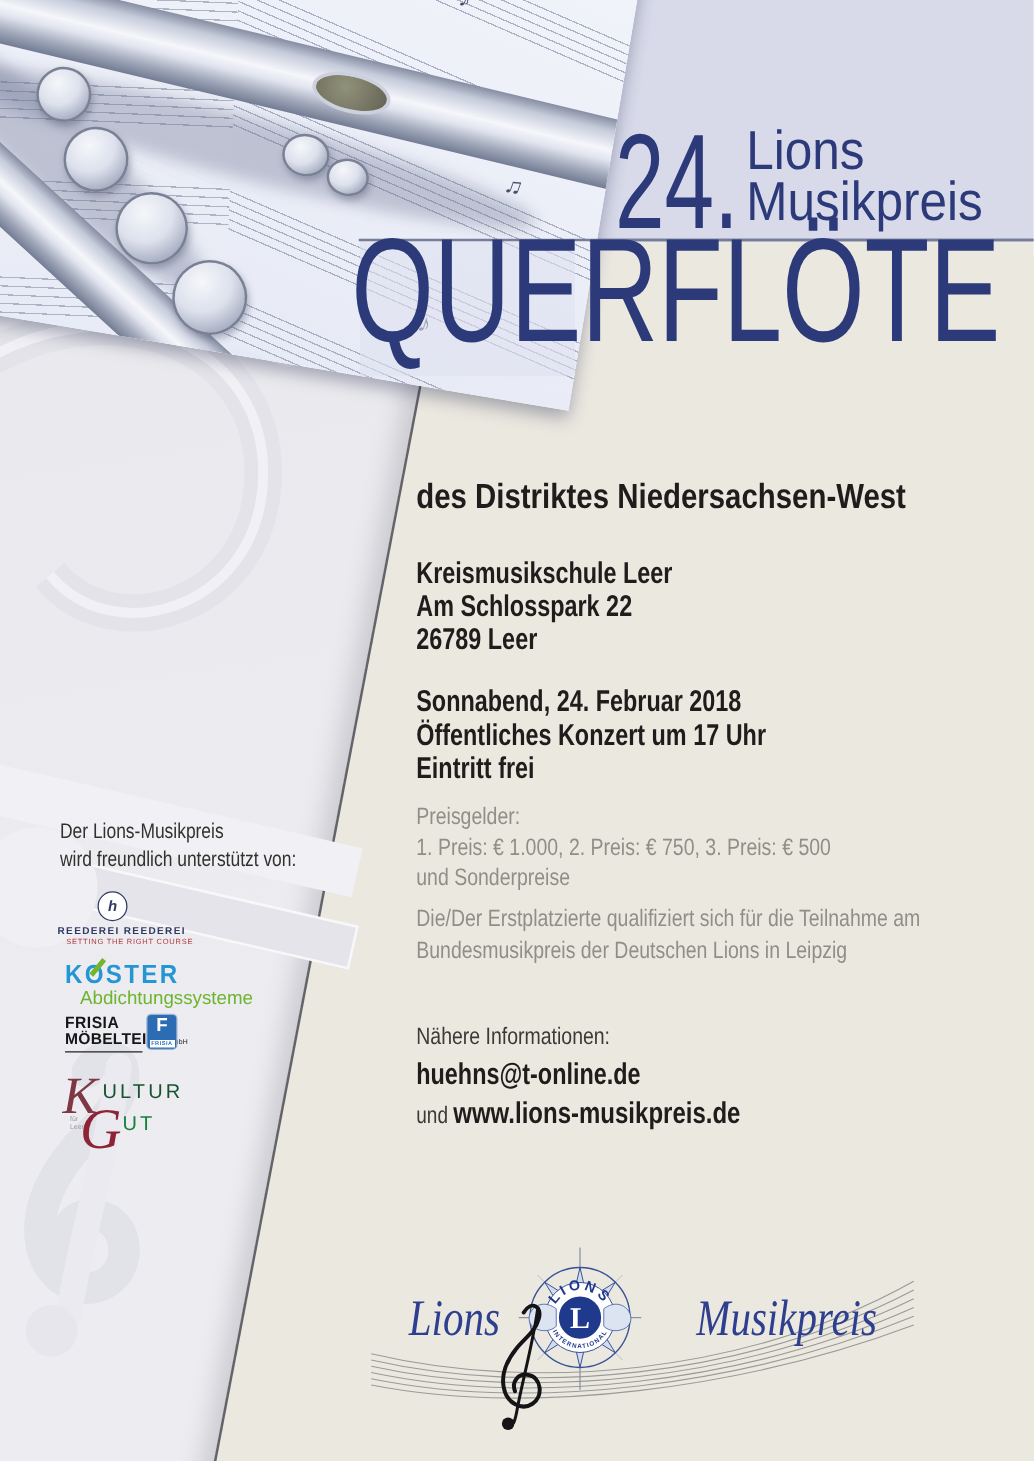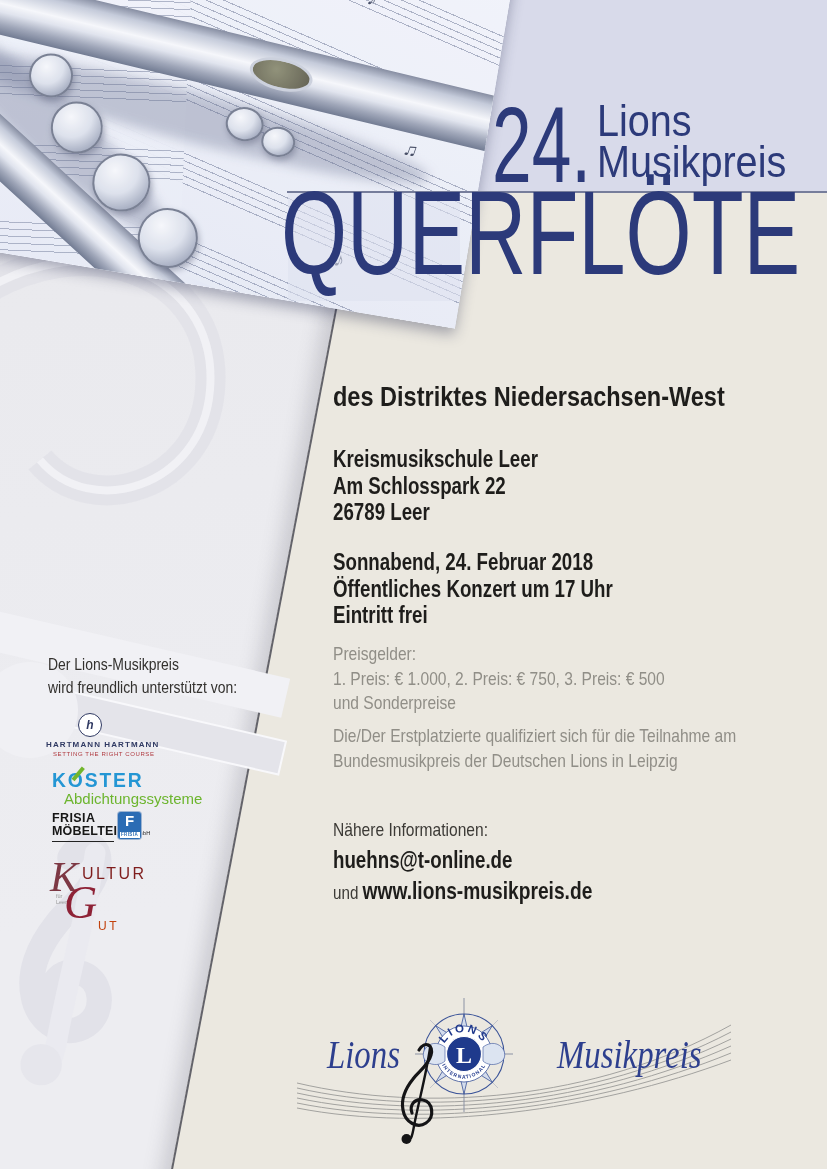--- a/index.html
+++ b/index.html
@@ -71,23 +71,23 @@
   .f-l2{left:52px;top:824px;font-size:12.5px;font-weight:700;letter-spacing:.2px;color:#161616;}
   .f-suffix{font-size:5.5px;font-weight:400;}
   .f-line{left:52px;top:841px;width:62px;height:1.2px;background:#222;}
   .f-icon{left:118px;top:812px;width:23px;height:27px;background:#2b6cb4;border-radius:3px;
           box-shadow:0 0 0 1px #9db4d2;}
   .f-icon .fletter{position:absolute;left:0;top:0px;width:23px;text-align:center;color:#fff;font-size:15px;font-weight:700;}
   .f-icon .fband{position:absolute;left:1.5px;bottom:1.5px;width:20px;height:6px;background:#fff;
           font-size:4.5px;font-weight:700;color:#2b6cb4;text-align:center;line-height:6px;letter-spacing:.4px;}
   .serifit{font-family:"Liberation Serif",serif;font-style:italic;}
   .kg-k{left:50px;top:853px;font-size:42px;color:#7d3844;}
-  .kg-ultur{left:82px;top:865px;font-size:16px;letter-spacing:2.5px;color:#7f1d1d;}
+  .kg-ultur{left:82px;top:865px;font-size:16px;letter-spacing:2.5px;color:#14532d;}
   .kg-g{left:64px;top:876px;font-size:46px;color:#8e2236;}
-  .kg-ut{left:98px;top:919px;font-size:12px;letter-spacing:2.5px;color:#c2410c;}
+  .kg-ut{left:98px;top:891px;font-size:16px;letter-spacing:2.5px;color:#15803d;}
   .kg-small{left:56px;top:893px;font-size:5.5px;color:#9a9a9a;line-height:6px;}
 
   
   .main{z-index:6;}
   .dark{color:#1e1d1b;}
   .gray{color:#908e87;}
   .district{left:333px;top:381px;font-size:28px;font-weight:700;
             transform:scaleX(.84);transform-origin:0 0;}
   .block-bold{font-size:24px;font-weight:700;line-height:26.5px;
             transform:scaleX(.78);transform-origin:0 0;}
@@ -169,21 +169,21 @@
     <div>Musikpreis</div>
   </div>
   <div class="abs instrument blue">QUERFLÖTE</div>
 
   <div class="abs sb support">
     <div>Der Lions-Musikpreis</div>
     <div>wird freundlich unterstützt von:</div>
   </div>
 
   <div class="abs sb h-circle">h</div>
-  <div class="abs sb h-name">HARTMANN HARTMANN</div>
+  <div class="abs sb h-name">REEDEREI REEDEREI</div>
   <div class="abs sb h-tag">SETTING THE RIGHT COURSE</div>
 
   <div class="abs sb k-name"><span>K</span><span>O</span><span>STER</span></div>
   <div class="abs sb k-slash"></div>
   <div class="abs sb k-tag">Abdichtungssysteme</div>
 
   <div class="abs sb f-l1">FRISIA</div>
   <div class="abs sb f-l2"><span>MÖBELTEILE</span><span class="f-suffix">GmbH</span></div>
   <div class="abs sb f-line"></div>
   <div class="abs sb f-icon">

